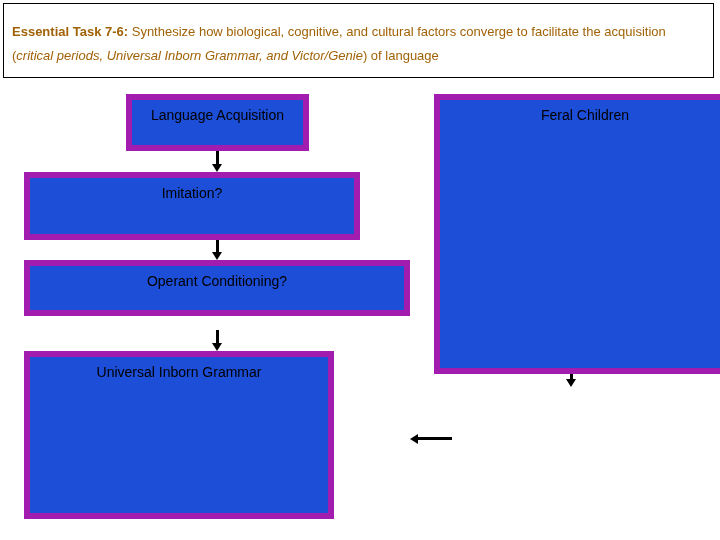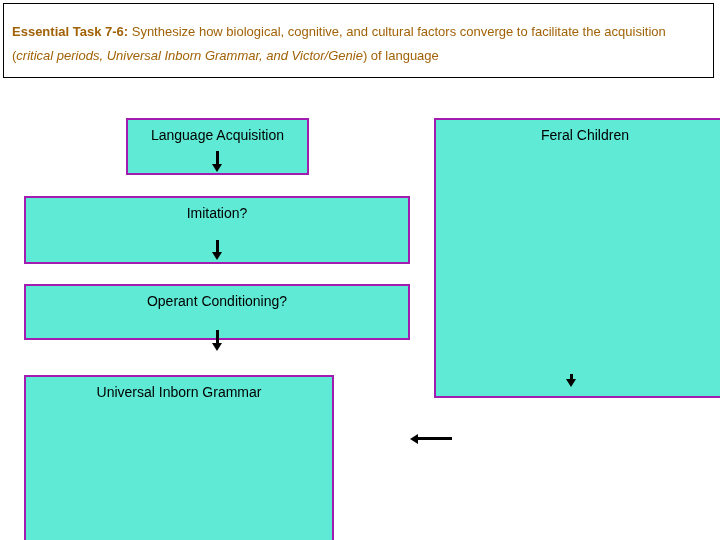--- a/index.html
+++ b/index.html
@@ -37,38 +37,37 @@
     color: #a16207;
     text-align: left;
     margin-top: 12px;
   }
   .header-text .bold { font-weight: bold; }
   .header-text .ital { font-style: italic; }
 
   
   .node {
     position: absolute;
-    border: 2px solid #a21caf;
+    border: 6px solid #a21caf;
     box-sizing: border-box;
-    background: #5eead4;
-    margin-top: 24px;
+    background: #1d4ed8;
   }
   .node-label {
     position: absolute;
     left: 0;
     right: 0;
     top: 6px;
     text-align: center;
     font-size: 14px;
     line-height: 19px;
     color: #000000;
   }
 
   #node-language-acquisition { left: 126px; top: 94px;  width: 183px; height: 57px; }
-  #node-imitation            { left: 24px;  top: 172px; width: 386px; height: 68px; }
+  #node-imitation            { left: 24px;  top: 172px; width: 336px; height: 68px; }
   #node-operant-conditioning { left: 24px;  top: 260px; width: 386px; height: 56px; }
   #node-universal-grammar    { left: 24px;  top: 351px; width: 310px; height: 168px; }
   #node-feral-children       { left: 434px; top: 94px;  width: 302px; height: 280px; }
   #node-critical-periods     { left: 452px; top: 387px; width: 238px; height: 93px; }
 
   
   .conn-line {
     position: absolute;
     background: #000000;
   }

